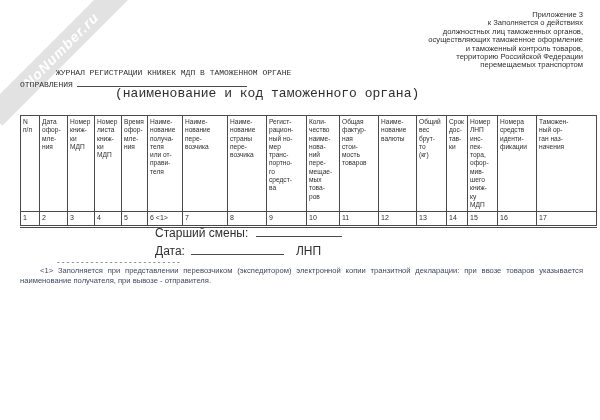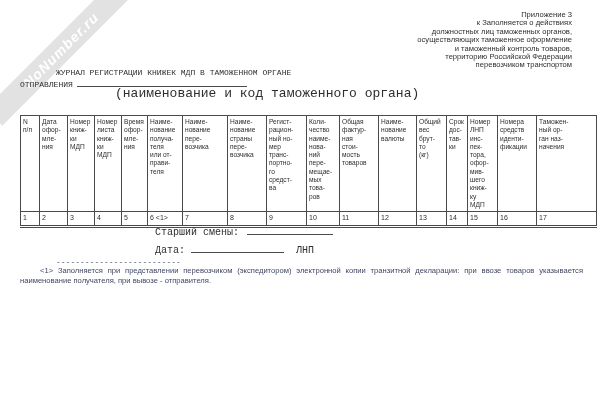--- a/index.html
+++ b/index.html
@@ -10,21 +10,21 @@
   }
   
   .watermark{
     position:absolute;left:-34px;top:38px;width:190px;height:24px;
     background:#e2e2e2;transform:rotate(-45deg);
     color:#ffffff;font-weight:bold;font-style:italic;
     font-size:14px;line-height:24px;text-align:center;letter-spacing:1px;
   }
   
   .appendix{
-    position:absolute;right:28px;top:11px;width:270px;
+    position:absolute;right:17px;top:11px;width:270px;
     text-align:right;font-size:7.6px;line-height:8.4px;color:#2e2e2e;
   }
   
   .title-block{
     position:absolute;left:20px;top:68px;
     font-family:"Liberation Mono",monospace;font-size:8px;line-height:9.5px;
     color:#2e2e2e;white-space:nowrap;
   }
   .title-line1{padding-left:36px;}
   .blank{display:inline-block;border-bottom:1px solid #4a4a4a;height:8px;vertical-align:baseline;}
@@ -37,22 +37,22 @@
   }
   table.journal td{
     border:1px solid #4a4a4a;vertical-align:top;
     font-size:6.6px;line-height:8.3px;
     padding:2px 1px 1px 2px;overflow:hidden;
   }
   tr.header-row td{height:92px;white-space:pre-line;}
   tr.index-row td{height:10px;font-size:7px;border-bottom:3px double #4a4a4a;white-space:nowrap;}
   
   .sig-line{
-    position:absolute;font-family:Liberation Mono, monospace;
-    font-size:10px;color:#2e2e2e;white-space:nowrap;
+    position:absolute;font-family:Liberation Sans, sans-serif;
+    font-size:12px;color:#2e2e2e;white-space:nowrap;
   }
   .sig-senior{left:155px;top:226px;}
   .sig-date{left:155px;top:244px;}
   .blank.senior-blank{width:86px;margin-left:8px;}
   .blank.date-blank{width:93px;margin-left:6px;}
   .lnp{margin-left:12px;margin-top:40px;}
   
   .footnote-sep{
     position:absolute;left:56px;top:257px;
     font-family:"Liberation Mono",monospace;font-size:8px;
@@ -71,21 +71,21 @@
   <span>NoNumber.ru</span>
 </div>
 
 <div class="appendix">
   <div>Приложение 3</div>
   <div>к Заполняется о действиях</div>
   <div>должностных лиц таможенных органов,</div>
   <div>осуществляющих таможенное оформление</div>
   <div>и таможенный контроль товаров,</div>
   <div>территорию Российской Федерации</div>
-  <div>перевозчиком транспортом</div>
+  <div>перемещаемых транспортом</div>
 </div>
 
 <div class="title-block">
   <div class="title-line1">ЖУРНАЛ РЕГИСТРАЦИИ КНИЖЕК МДП В ТАМОЖЕННОМ ОРГАНЕ</div>
   <div class="title-line2">
     <span>ОТПРАВЛЕНИЯ</span><span class="blank title-blank"></span>
   </div>
   <div class="title-caption">(наименование и код таможенного органа)</div>
 </div>
 

